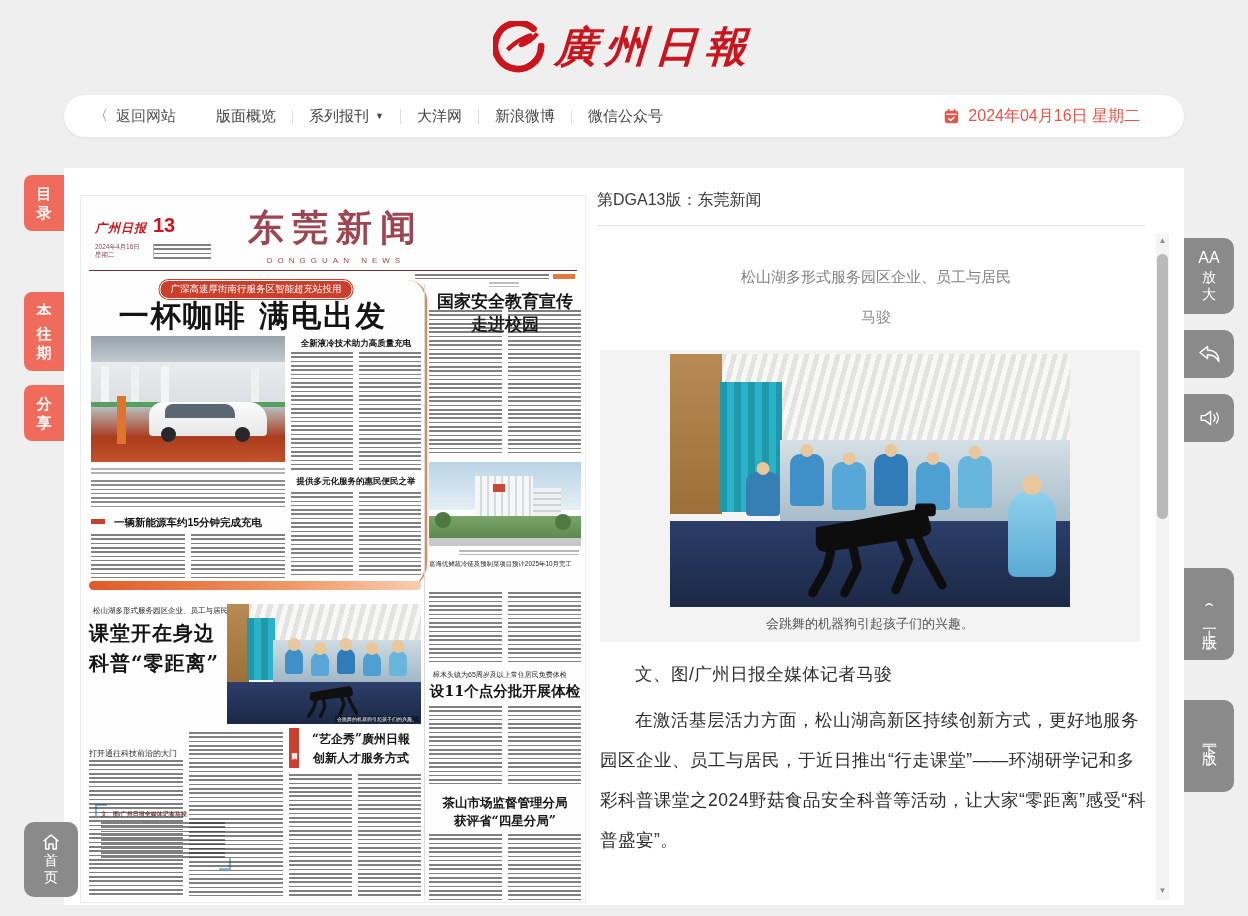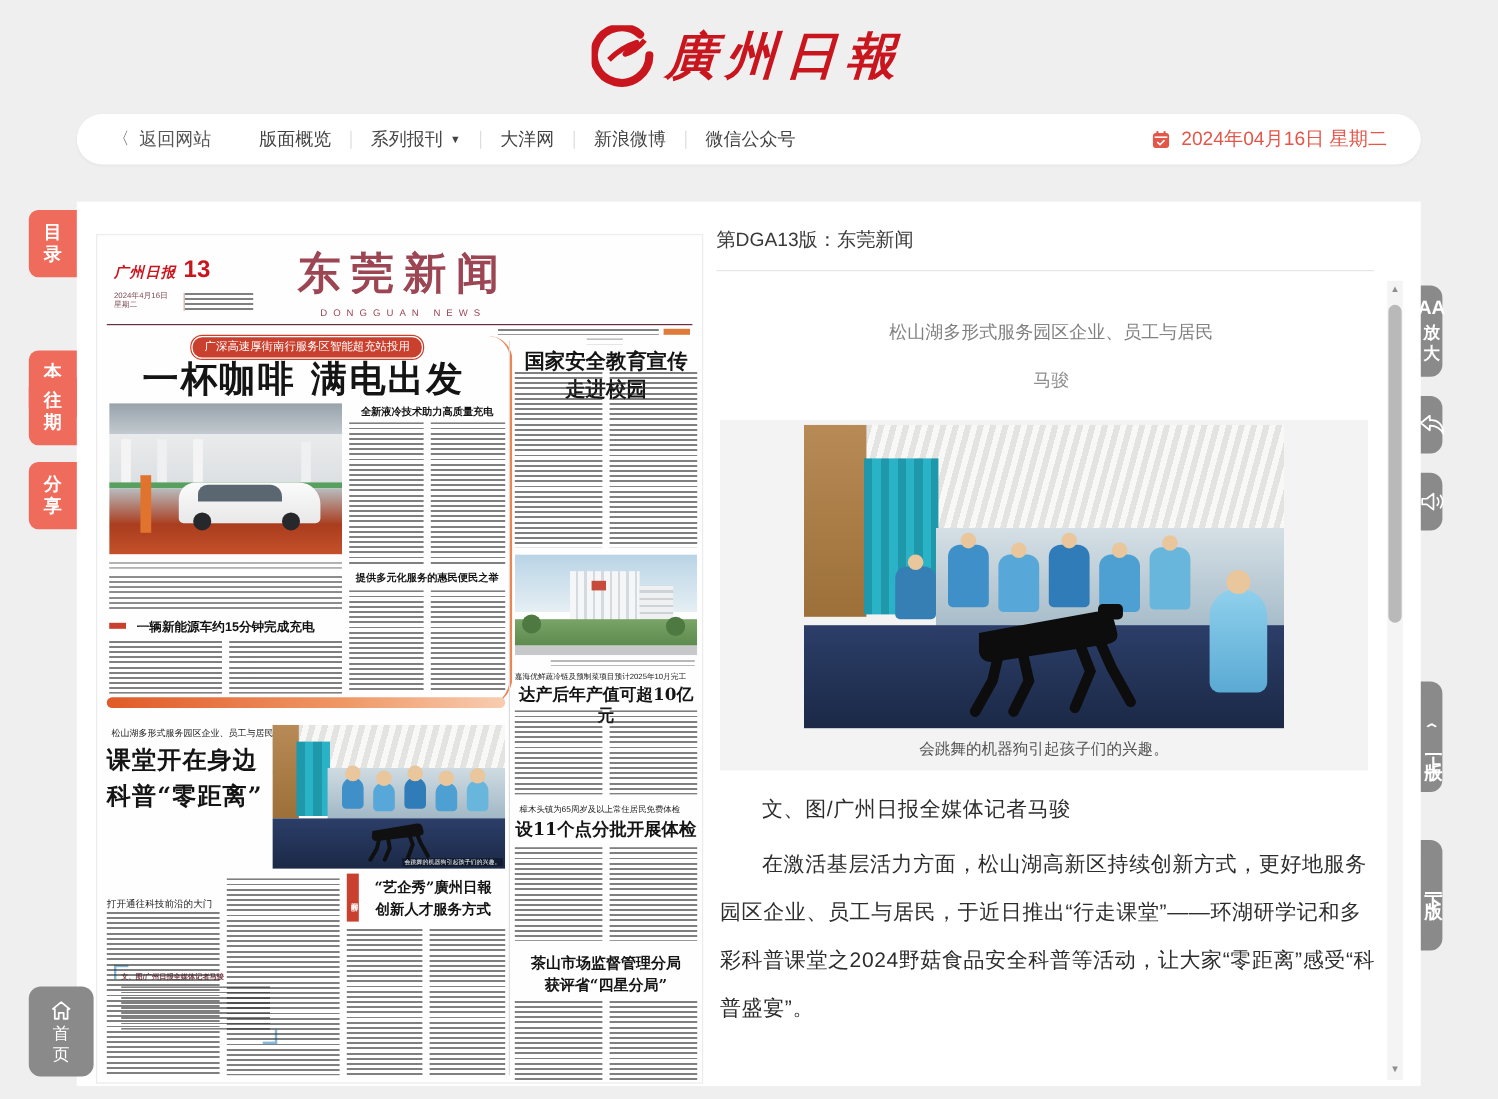--- a/index.html
+++ b/index.html
@@ -14,33 +14,33 @@
 
   
   .navbar{position:absolute;left:64px;top:95px;width:1120px;height:42px;background:#fff;border-radius:21px;
           display:flex;align-items:center;box-shadow:0 1px 3px rgba(0,0,0,.05);}
   .nav-back{display:flex;align-items:center;gap:8px;margin-left:30px;color:#555;font-size:15px;cursor:pointer;text-decoration:none;}
   .nav-back .chev{font-size:14px;color:#666;}
   .nav-menu{display:flex;align-items:center;margin-left:40px;}
   .nav-item{color:#444;font-size:15px;text-decoration:none;cursor:pointer;display:flex;align-items:center;gap:6px;}
   .nav-caret{font-size:9px;color:#444;}
   .nav-sep{width:1px;height:15px;background:#ddd;margin:0 16px;}
-  .nav-date{margin-left:auto;margin-right:28px;display:flex;align-items:center;gap:8px;color:#e25749;font-size:16px;}
+  .nav-date{margin-left:auto;margin-right:44px;display:flex;align-items:center;gap:8px;color:#e25749;font-size:16px;}
 
   
   .panel{position:absolute;left:64px;top:168px;width:1120px;height:737px;background:#fff;}
 
   
   .ltab{position:absolute;left:24px;width:40px;height:56px;background:#ef6c5c;border-radius:8px 0 0 8px;
         color:#fff;font-size:15px;font-weight:bold;display:flex;flex-direction:column;align-items:center;justify-content:center;
         line-height:19px;cursor:pointer;z-index:6;}
   .home-tab{position:absolute;left:24px;top:822px;width:54px;height:75px;background:#8a8a8a;border-radius:10px;color:#fff;
         display:flex;flex-direction:column;align-items:center;justify-content:center;gap:2px;font-size:14px;line-height:17px;cursor:pointer;z-index:6;}
-  .rtool{position:absolute;left:1184px;width:18px;background:#8a8a8a;border-radius:0 10px 10px 0;color:#fff;
-        display:flex;flex-direction:column;align-items:center;justify-content:center;cursor:pointer;z-index:6;font-weight:bold;}
+  .rtool{position:absolute;left:1184px;width:50px;background:#8a8a8a;border-radius:0 10px 10px 0;color:#fff;
+        display:flex;flex-direction:column;align-items:center;justify-content:center;cursor:pointer;z-index:6;}
   .vtext{writing-mode:vertical-rl;text-orientation:upright;letter-spacing:3px;font-size:15px;}
   .rchev{font-size:12px;line-height:12px;transform:scaleX(1.6);}
 
   
   .newspaper{position:absolute;left:16px;top:27px;width:506px;height:708px;background:#fefefe;
              border:1px solid #ececec;box-sizing:border-box;overflow:hidden;cursor:pointer;}
   .mt{background-image:repeating-linear-gradient(to bottom,rgba(50,50,50,.62) 0 1.6px,transparent 1.6px 4.3px);}
   .mt2{display:flex;gap:6px;}
   .mt2>div{flex:1;}
   .np-logo{position:absolute;left:14px;top:18px;display:flex;align-items:baseline;gap:6px;}
@@ -156,21 +156,21 @@
       <span style="width:16px;word-break:break-all;text-align:center;">往期</span>
     </div>
   <div class="ltab" style="top:385px;">
       <span style="width:16px;word-break:break-all;text-align:center;">分享</span>
     </div>
 
   <div class="home-tab">
     <svg width="20" height="18" viewBox="0 0 24 22">
       <path d="M3 10 L12 2.5 L21 10 M5.5 9 V19.5 H9.5 V13.5 H14.5 V19.5 H18.5 V9" stroke="#fff" stroke-width="1.8" fill="none" stroke-linejoin="round"></path>
     </svg>
-    <span style="width:15px;word-break:break-all;text-align:center;">首页</span>
+    <span style="width:15px;word-break:break-all;text-align:center;font-family:Liberation Mono, monospace;">首页</span>
   </div>
 
   <div class="panel">
 
     <div class="newspaper">
 
       <div class="np-logo">
         <span class="np-logo-txt">广州日报</span>
         <span class="np-logo-num">13</span>
       </div>
@@ -289,21 +289,20 @@
           <div class="abs" style="left:0;right:0;top:0;height:48px;background:linear-gradient(#b9d4e6,#e6eff4);"></div>
           <div class="abs" style="left:46px;top:14px;width:58px;height:44px;background:repeating-linear-gradient(90deg,#f4f6f7 0 5px,#d4dadd 5px 7px);"></div>
           <div class="abs" style="left:104px;top:26px;width:28px;height:32px;background:repeating-linear-gradient(#eef0f1 0 4px,#ccd2d5 4px 6px);"></div>
           <div class="abs" style="left:64px;top:22px;width:12px;height:8px;background:#c84a3a;"></div>
           <div class="abs" style="left:0;right:0;bottom:8px;height:22px;background:linear-gradient(#7aa468,#5d8a4e);"></div>
           <div class="abs" style="left:6px;bottom:18px;width:16px;height:16px;border-radius:50%;background:#4e7a42;box-shadow:120px 2px #4e7a42;"></div>
           <div class="abs" style="left:0;right:0;bottom:0;height:8px;background:#c6c8ca;"></div>
         </div>
         <div class="abs mt" style="left:30px;top:268px;width:120px;height:5px;opacity:.55;"></div>
         <div class="abs np-kickersm" style="left:0;top:278px;font-size:6.4px;">嘉海优鲜蔬冷链及预制菜项目预计2025年10月完工</div>
-        <div class="abs np-subhead serifh" style="left:0;top:288px;width:152px;font-size:14px;">达产后年产值可超10亿元</div>
         <div class="abs mt2" style="left:0;top:310px;width:152px;height:70px;">
             <div class="mt"></div>
             <div class="mt"></div>
           </div>
         <div class="abs np-kickersm" style="left:4px;top:388px;font-size:7px;">樟木头镇为65周岁及以上常住居民免费体检</div>
         <div class="abs np-subhead serifh" style="left:0;top:400px;width:152px;font-size:14.5px;">设11个点分批开展体检</div>
         <div class="abs mt2" style="left:0;top:424px;width:152px;height:78px;">
             <div class="mt"></div>
             <div class="mt"></div>
           </div>

